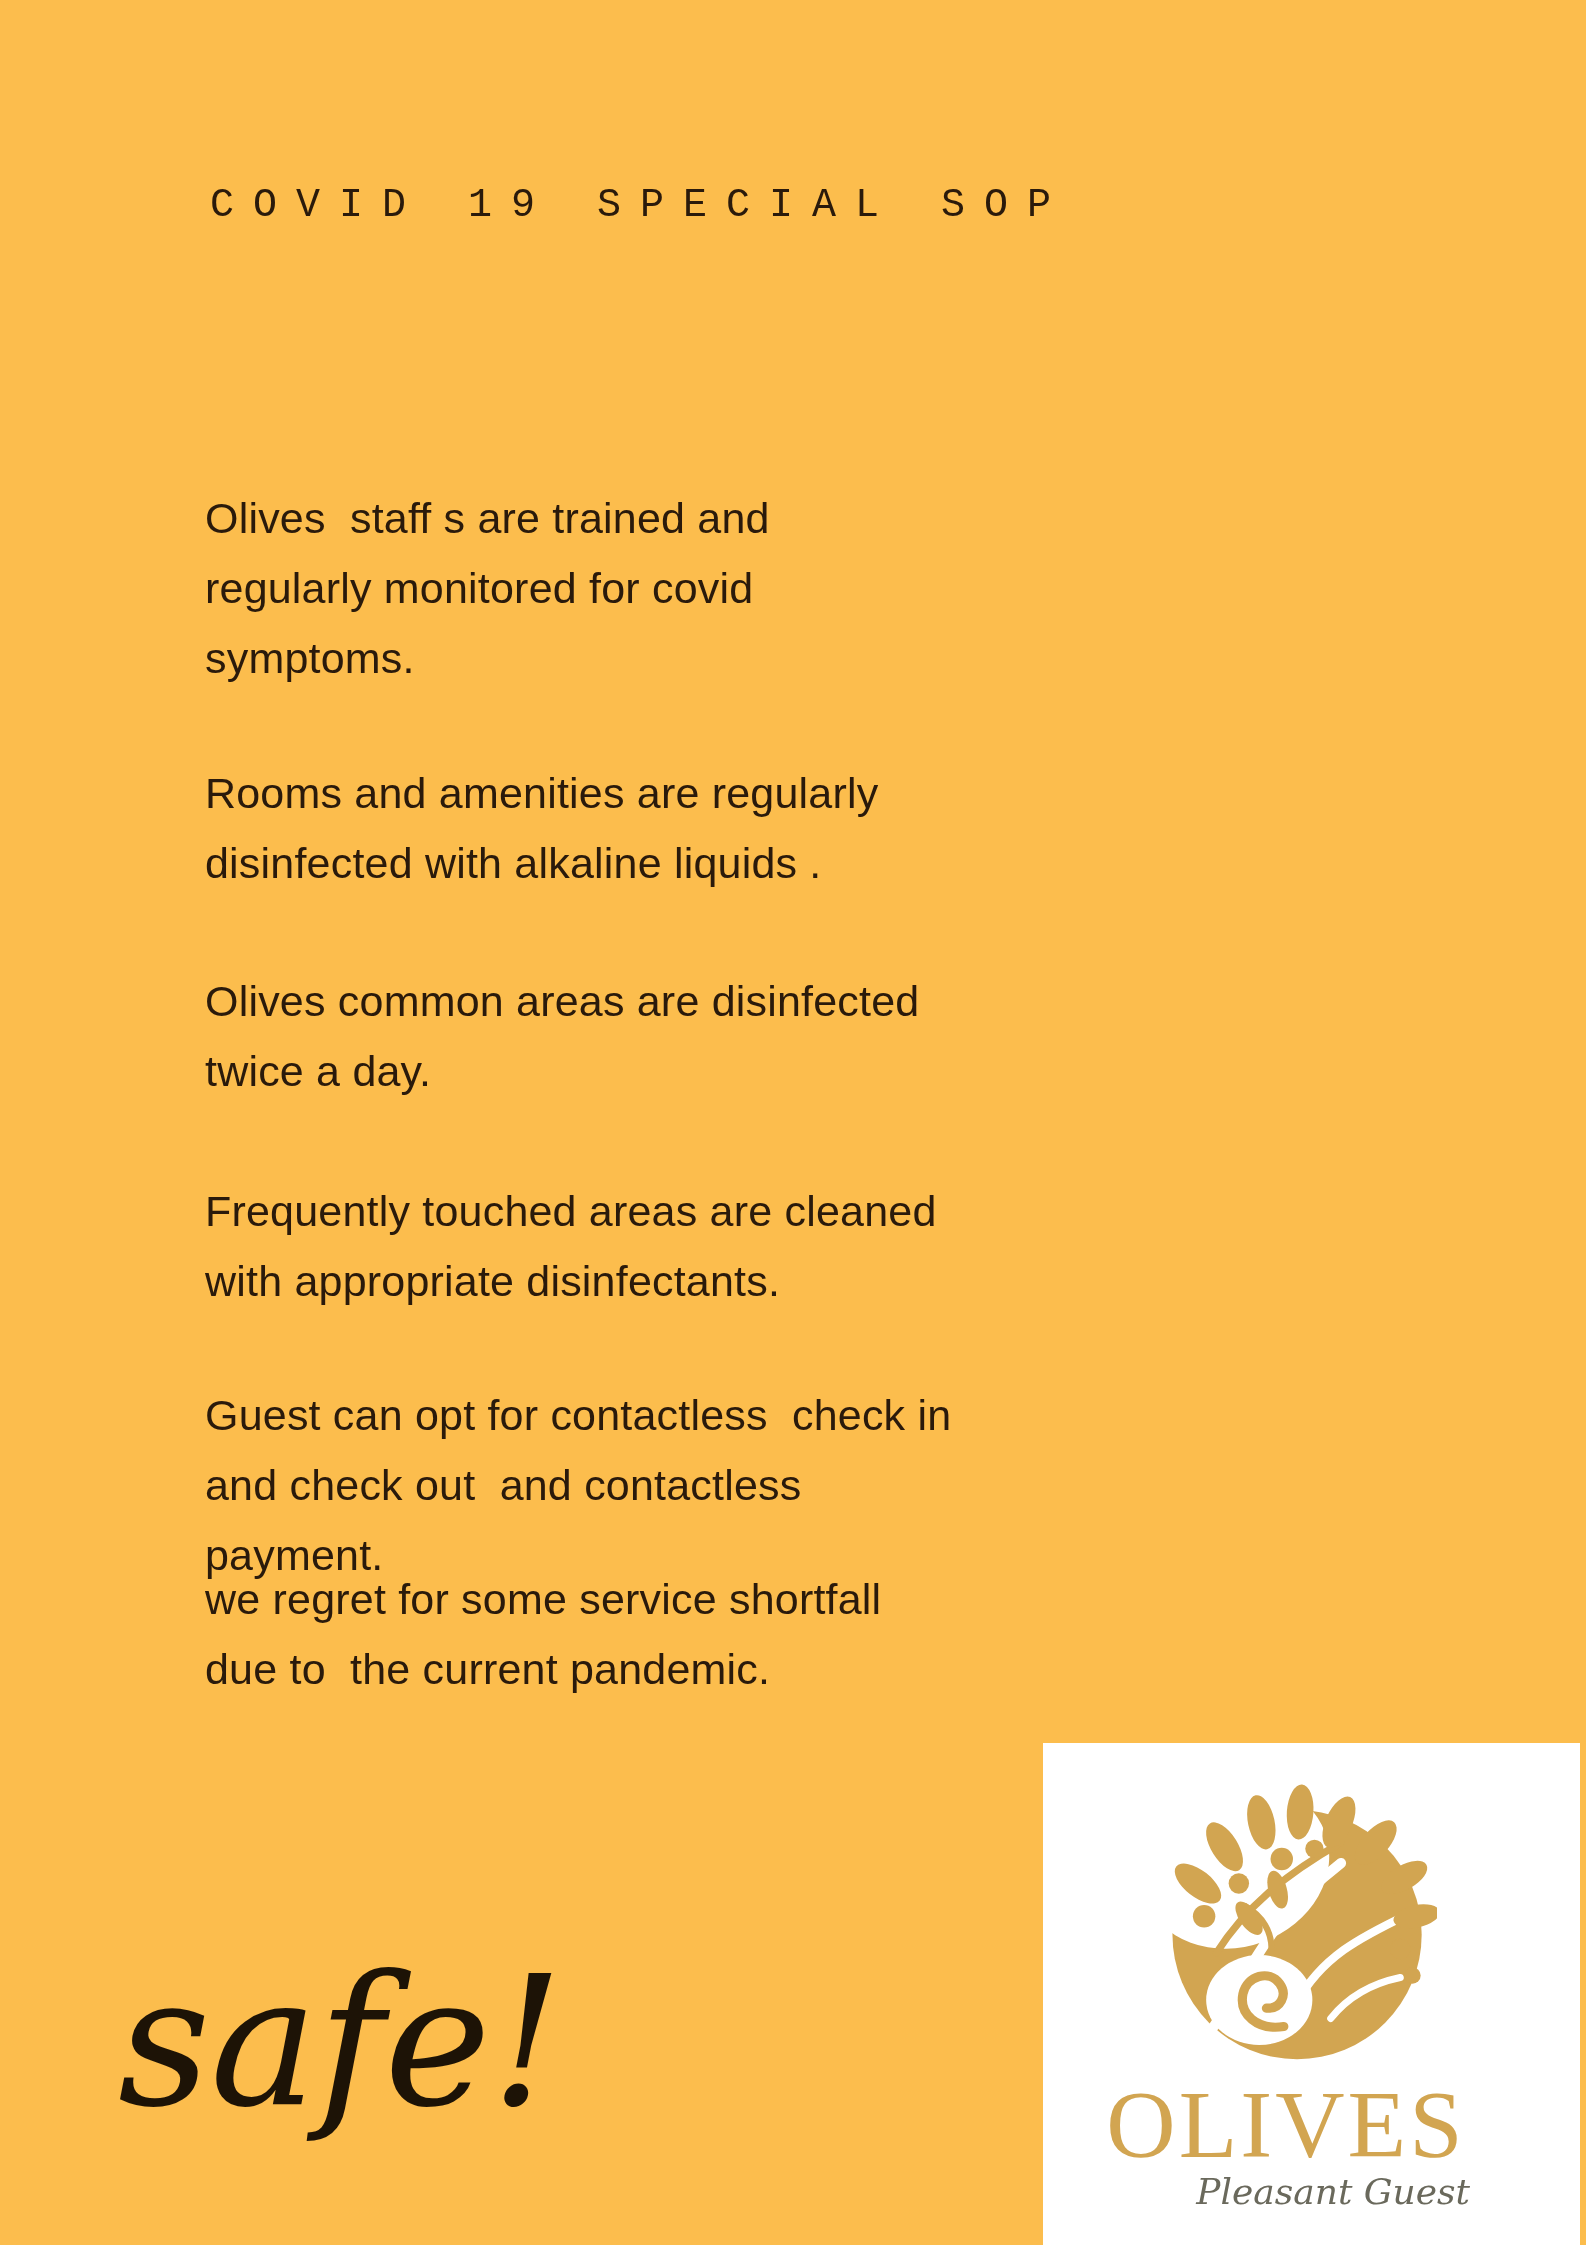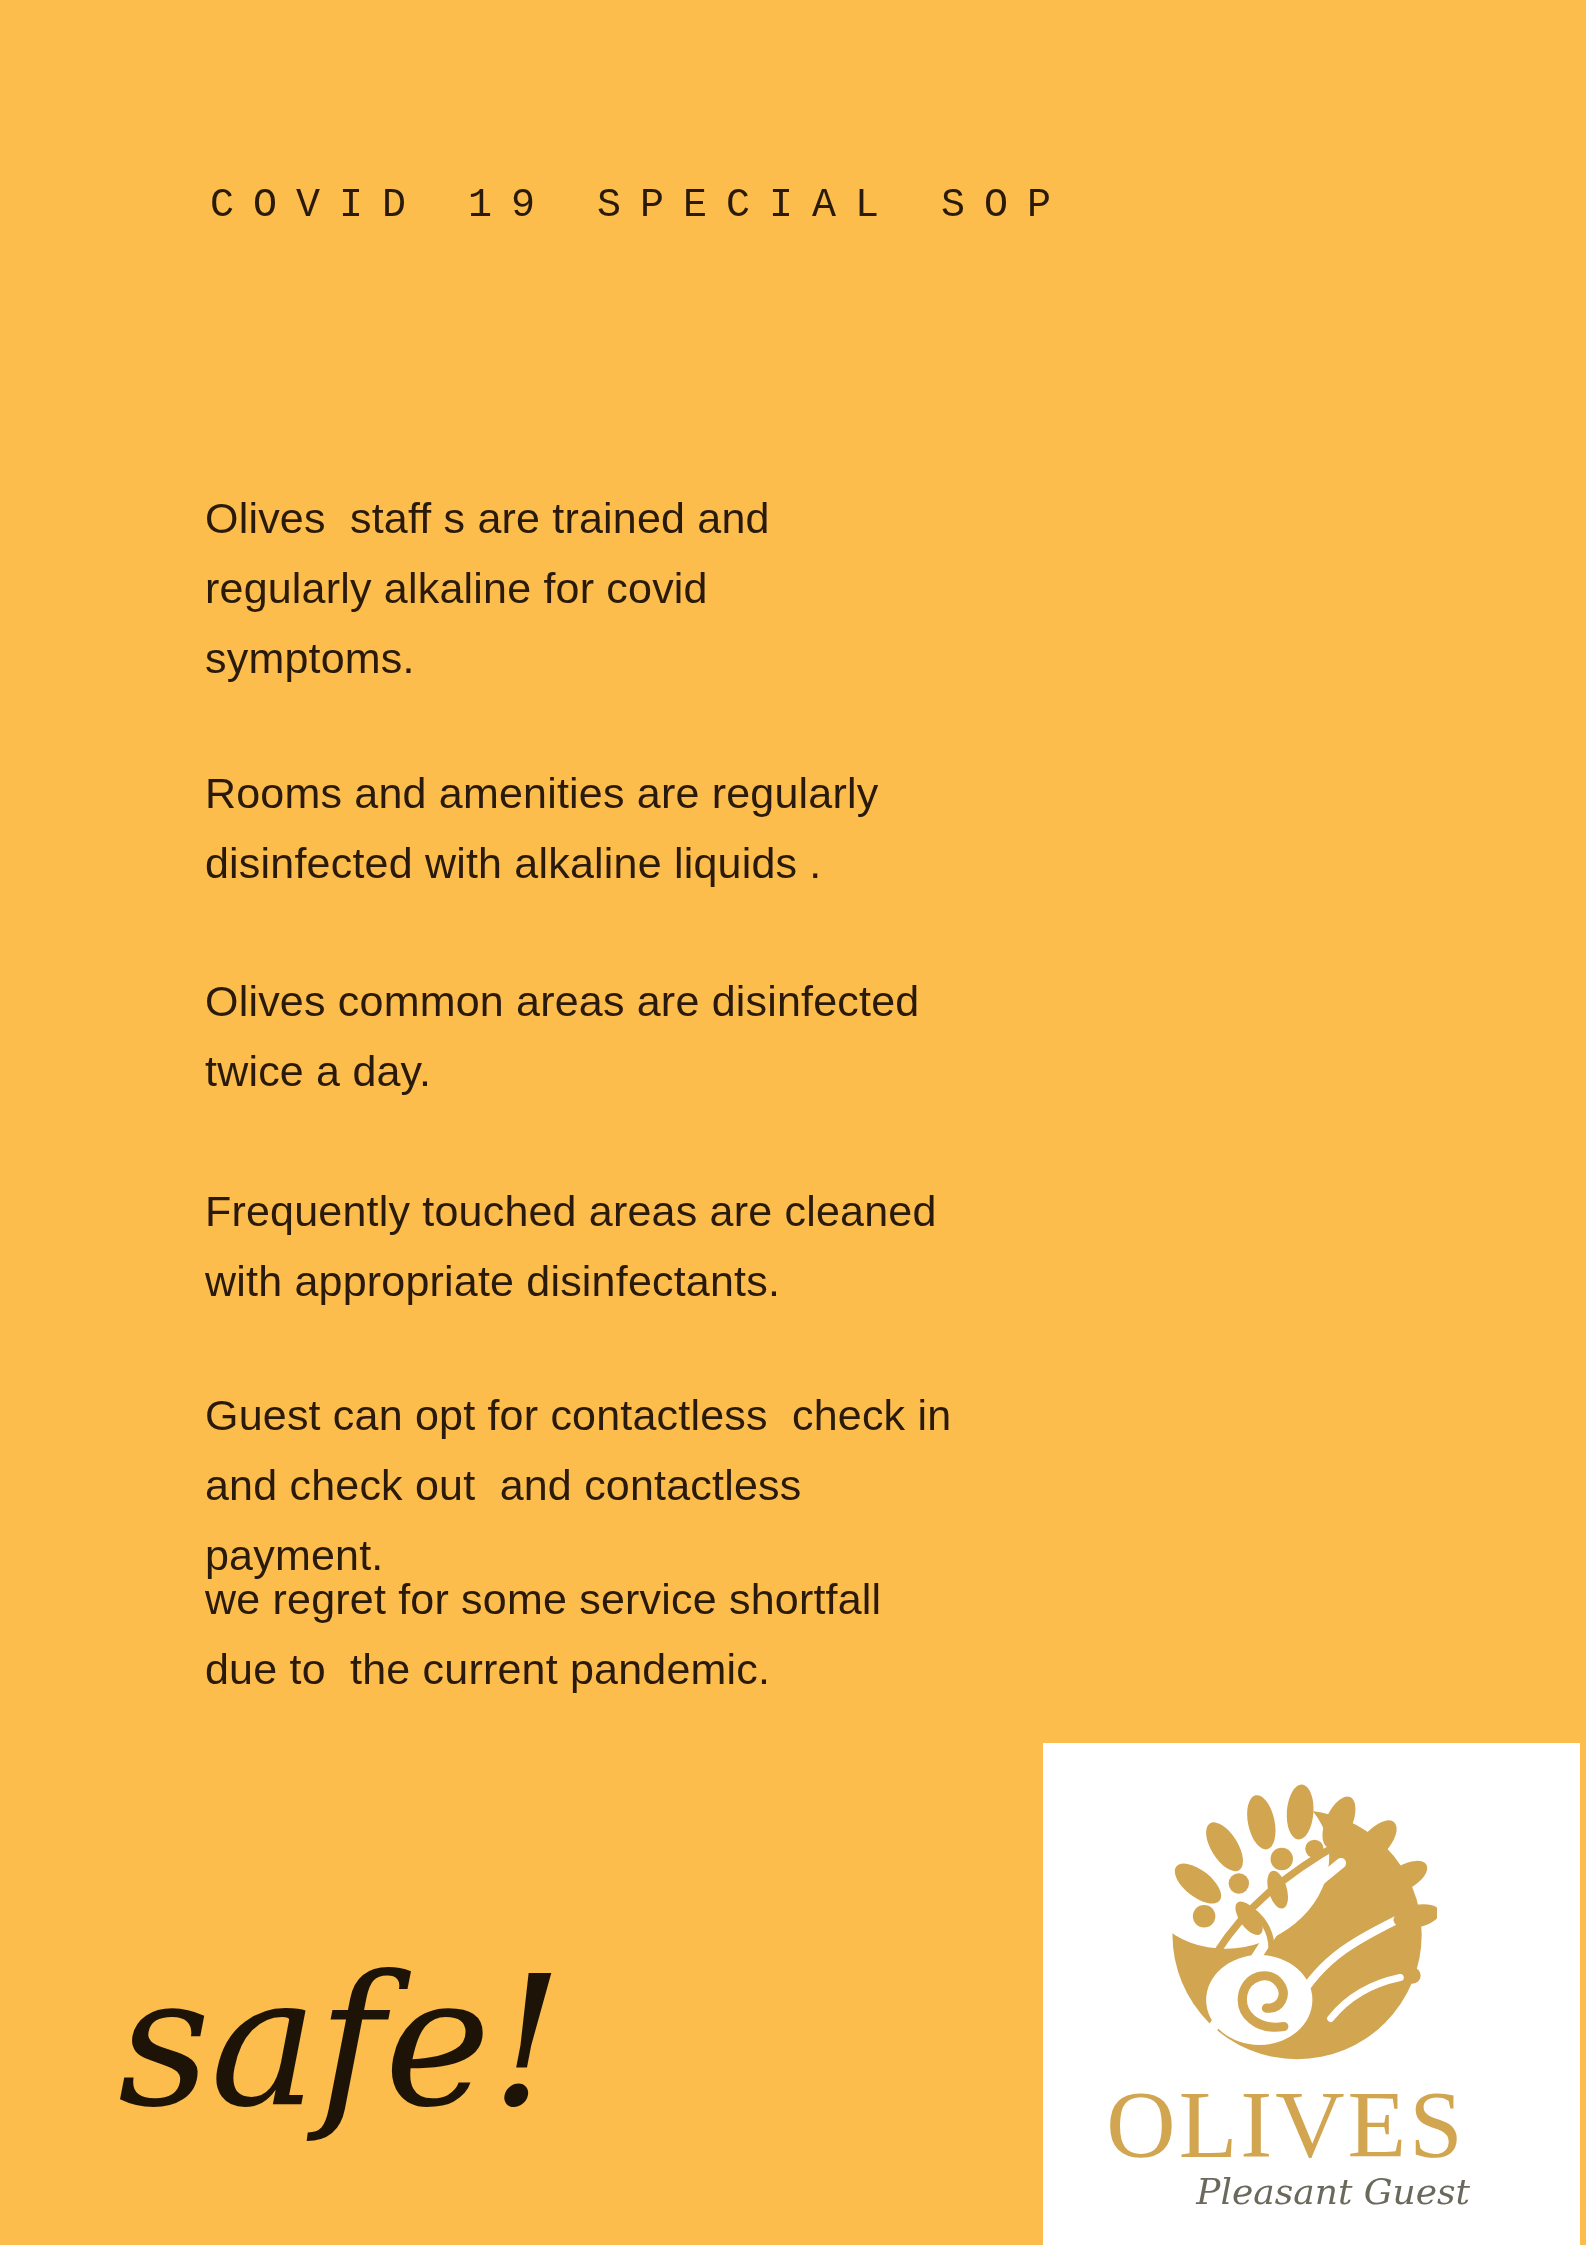--- a/index.html
+++ b/index.html
@@ -72,21 +72,21 @@
   }
 </style>
 </head>
 <body>
 
 <div class="canvas">
 
   <div class="title">COVID 19 SPECIAL SOP</div>
 
   <div class="para" id="p1">Olives  staff s are trained and
-regularly alkaline for covid
+regularly monitored for covid
 symptoms.</div>
   <div class="para" id="p3">Olives common areas are disinfected
 twice a day.</div>
   <div class="para" id="p2">Rooms and amenities are regularly
 disinfected with alkaline liquids .</div>
   <div class="para" id="p4">Frequently touched areas are cleaned
 with appropriate disinfectants.</div>
   <div class="para" id="p5">Guest can opt for contactless  check in
 and check out  and contactless
 payment.</div>

